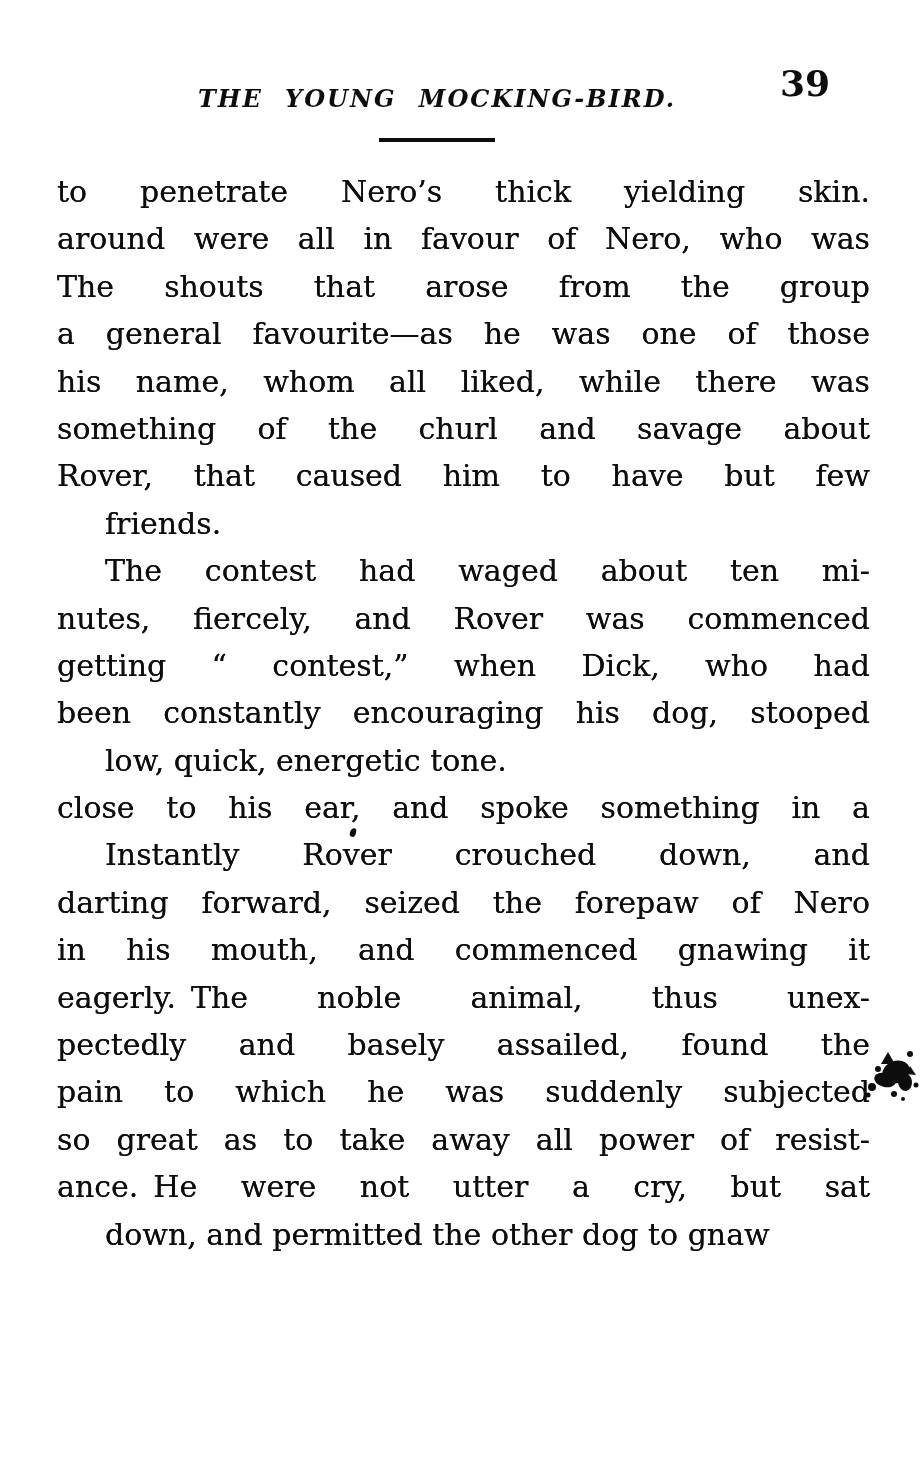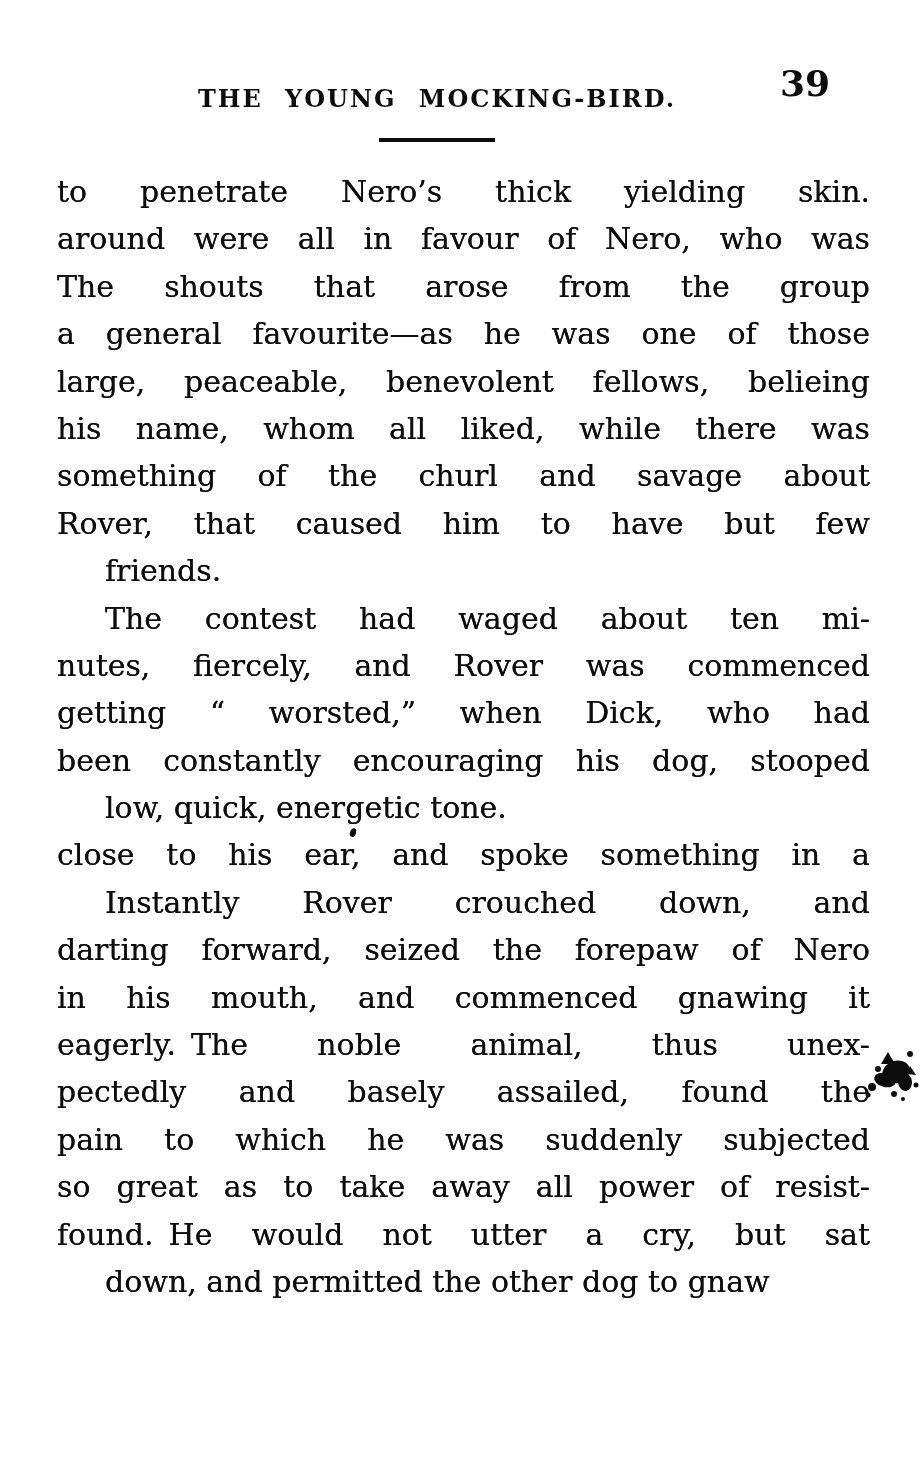--- a/index.html
+++ b/index.html
@@ -16,20 +16,21 @@
     position: absolute;
     top: 84px;
     left: 57px;
     width: 760px;
     text-align: center;
     font-size: 24px;
     font-weight: bold;
     letter-spacing: 2px;
     word-spacing: 12px;
     white-space: nowrap;
+    font-style: italic;
   }
   .folio {
     position: absolute;
     top: 62px;
     right: 93px;
     font-size: 36px;
     font-weight: bold;
   }
   .rule {
     position: absolute;
@@ -87,39 +88,38 @@
 
   <div class="running-title">THE YOUNG MOCKING-BIRD.</div>
   <div class="folio">39</div>
   <div class="rule"></div>
 
   <main class="body-text">
     <div class="line">to penetrate Nero’s thick yielding skin.</div>
     <div class="line">around were all in favour of Nero, who was</div>
     <div class="line">The shouts that arose from the group</div>
     <div class="line">a general favourite—as he was one of those</div>
-    <div class="line">large, peaceable, benevolent fellows, belieing</div>
     <div class="line">his name, whom all liked, while there was</div>
     <div class="line">something of the churl and savage about</div>
     <div class="line">Rover, that caused him to have but few</div>
     <div class="line end-para">friends.</div>
     <div class="line indent">The contest had waged about ten mi-</div>
     <div class="line">nutes, fiercely, and Rover was commenced</div>
-    <div class="line">getting “ worsted,” when Dick, who had</div>
+    <div class="line">getting “ contest,” when Dick, who had</div>
     <div class="line">been constantly encouraging his dog, stooped</div>
     <div class="line end-para">low, quick, energetic tone.</div>
     <div class="line">close to his ear, and spoke something in a</div>
     <div class="line indent">Instantly Rover crouched down, and</div>
     <div class="line">darting forward, seized the forepaw of Nero</div>
     <div class="line">in his mouth, and commenced gnawing it</div>
     <div class="line">eagerly. The noble animal, thus unex-</div>
     <div class="line">pectedly and basely assailed, found the</div>
     <div class="line">pain to which he was suddenly subjected</div>
     <div class="line">so great as to take away all power of resist-</div>
-    <div class="line">found. He would not utter a cry, but sat</div>
+    <div class="line">ance. He were not utter a cry, but sat</div>
     <div class="line end-para">down, and permitted the other dog to gnaw</div>
   </main>
 
   <svg class="ink-blot" viewBox="0 0 62 74" xmlns="http://www.w3.org/2000/svg" aria-hidden="true">
     <g fill="#0d0d0d">
       <ellipse cx="38" cy="30" rx="14" ry="11" transform="rotate(-22 38 30)"></ellipse>
       <ellipse cx="27" cy="38" rx="11" ry="7" transform="rotate(14 27 38)"></ellipse>
       <ellipse cx="47" cy="40" rx="7" ry="9" transform="rotate(-8 47 40)"></ellipse>
       <polygon points="30,10 37,22 23,22"></polygon>
       <polygon points="52,24 58,33 48,32"></polygon>

